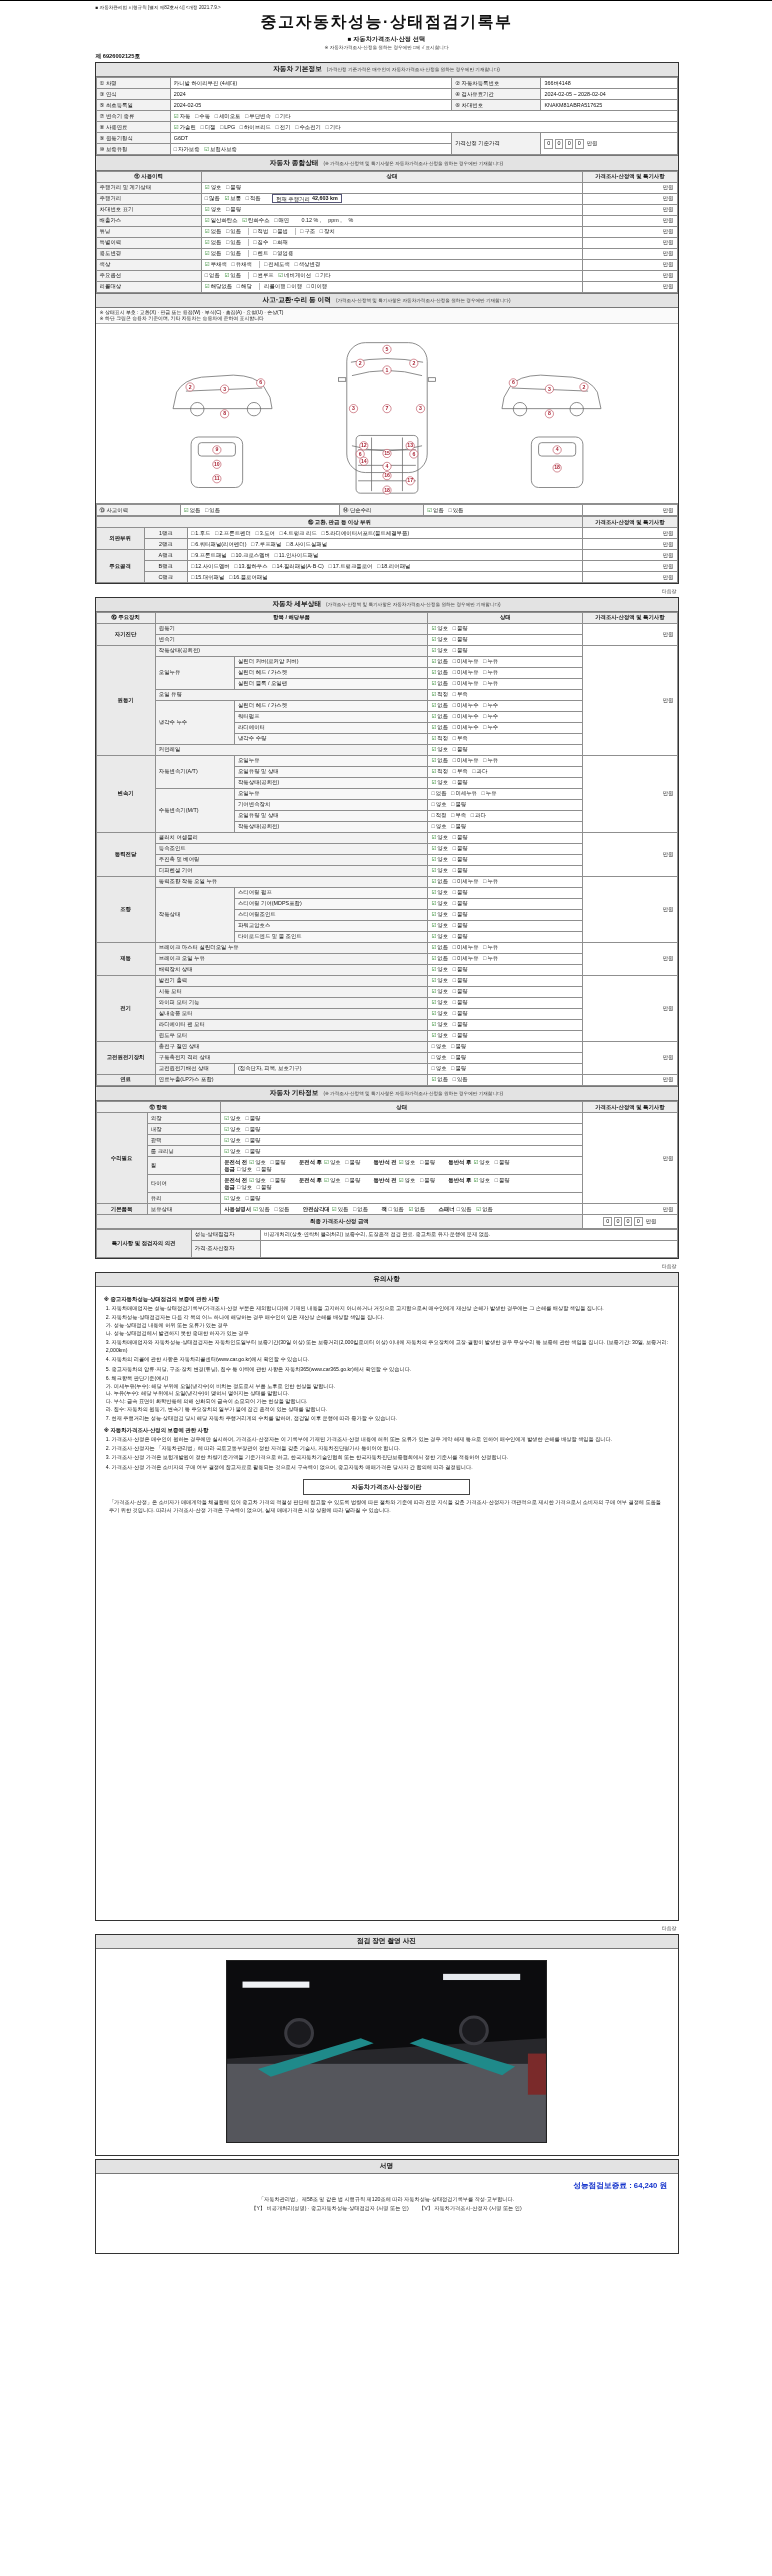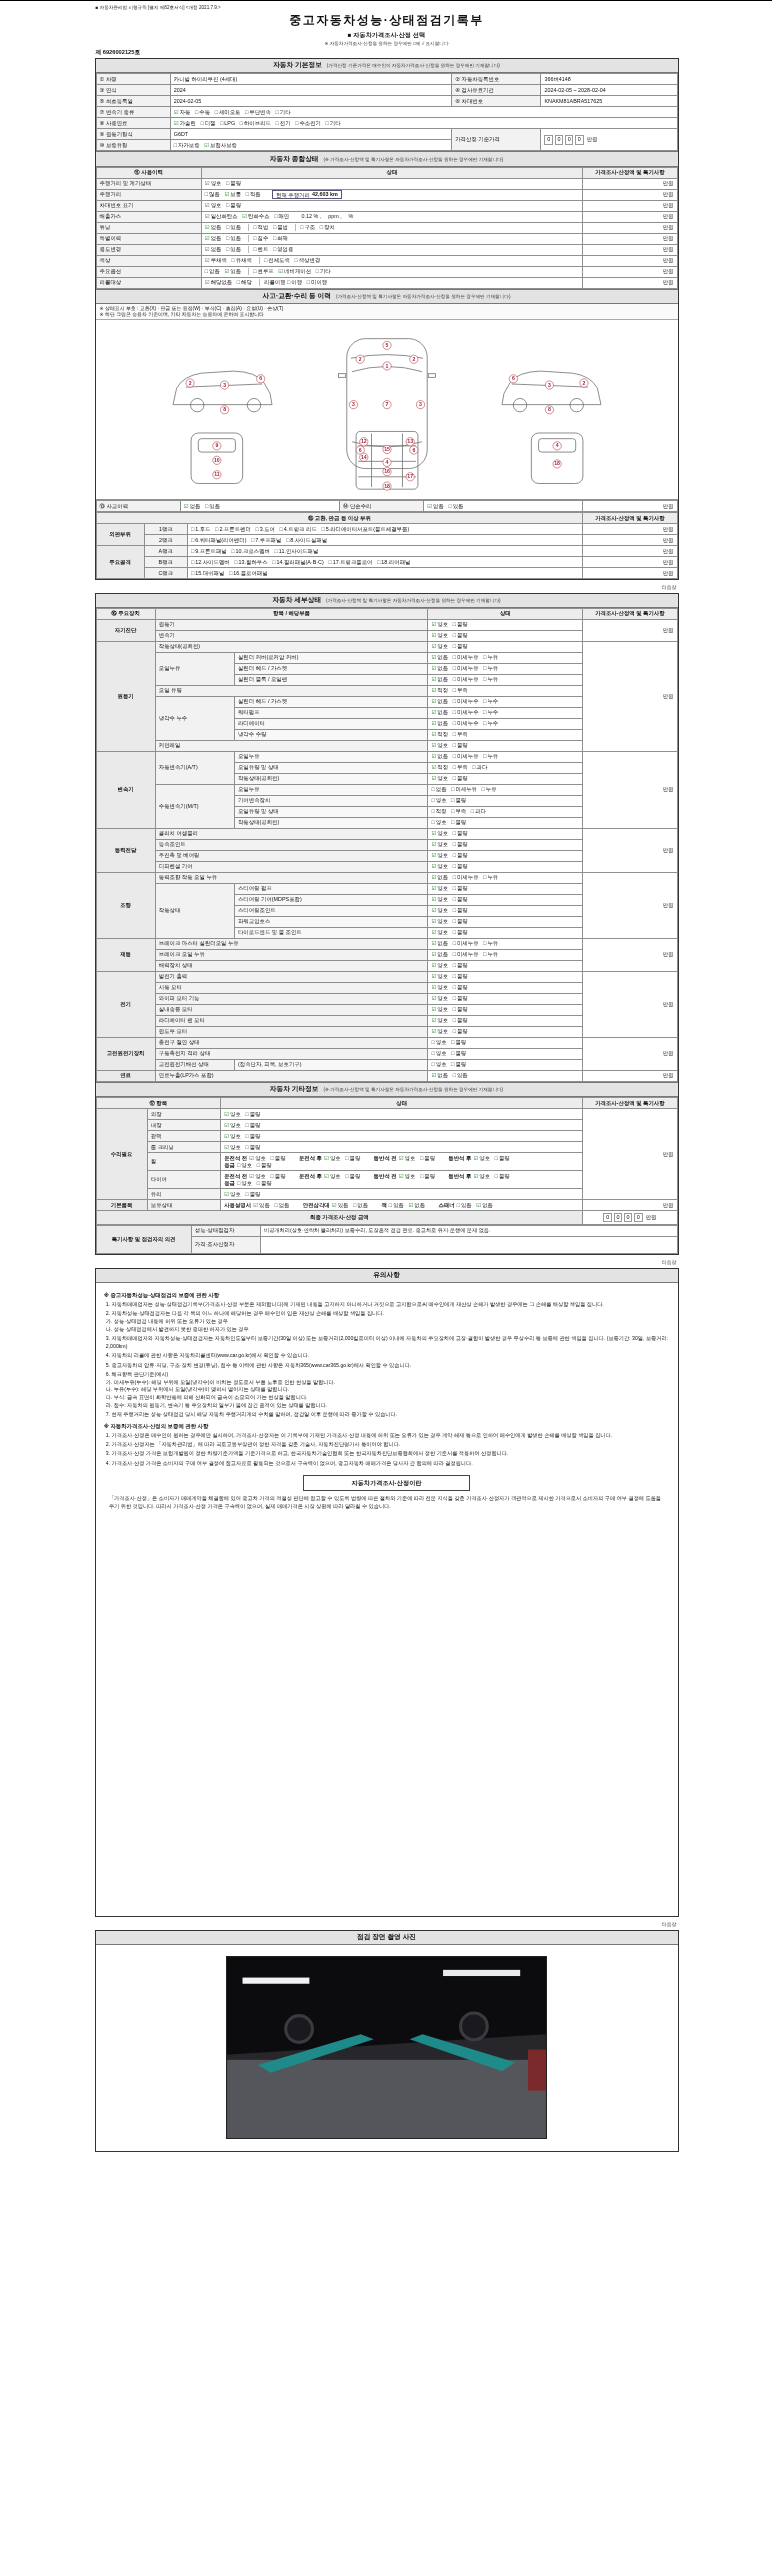--- a/index.html
+++ b/index.html
@@ -1,20 +1,20 @@
 <!DOCTYPE html>
 <html style="font-size:8.2px"><head>
 <meta charset="utf-8">
 <style>
   html,body{margin:0;padding:0;background:#fff;color:#111;font-family:"Liberation Sans","DejaVu Sans",sans-serif;}
   .page{width:773px;height:2576px;overflow:hidden;position:relative;background:#fff;border-top:1px solid #000;}
   .doc{width:584px;margin:0 auto;padding-top:3.1px;}
   .lawref{font-size:4.6px;color:#222;margin:1px 0 2.1px 1px;}
   .titleblock{text-align:center;margin:1px 0 3.1px 0;}
-  .maintitle{font-size:12px;font-weight:bold;letter-spacing:1.5px;}
+  .maintitle{font-size:16px;font-weight:bold;letter-spacing:1.5px;}
   .selectline{font-size:6.2px;font-weight:bold;margin-top:1.5px;}
   .selectnote{font-size:4.6px;color:#333;margin-top:1px;}
   .docno{font-size:5.7px;font-weight:bold;text-align:left;margin:2.1px 0 1.5px 1px;}
   .pagebox{border:1px solid #333;margin-bottom:3.1px;background:#fff;}
   .sec-head{background:#e3e3e3;border-bottom:0.5px solid #777;text-align:center;font-weight:bold;font-size:6.7px;padding:2.1px 1px;}
   .sec-head .note{font-weight:normal;font-size:4.6px;color:#333;margin-left:3.1px;}
   .sec-head.inner{border-top:0.5px solid #777;}
   table.frm{width:100%;border-collapse:collapse;font-size:5.4px;}
   .frm th,.frm td{border:0.5px solid #8f8f8f;padding:1.5px 3.1px;vertical-align:middle;}
   .frm th{background:#ededed;font-weight:bold;}
@@ -762,16 +762,24 @@
           <path d="M60,210 L260,150 L285,160 L85,225 Z" fill="#1f8a8a"></path>
           <path d="M560,205 L380,150 L355,160 L535,222 Z" fill="#1f8a8a"></path>
           <circle cx="140" cy="140" r="26" fill="#1a1a1e" stroke="#3a3a40" stroke-width="6"></circle>
           <circle cx="480" cy="135" r="26" fill="#1a1a1e" stroke="#3a3a40" stroke-width="6"></circle>
           <rect x="585" y="180" width="35" height="80" fill="#7a2a2a"></rect>
         </svg>
       </div>
     </div>
   </div>
 
+  <div class="pagebox">
+    <div class="sec-head">서명</div>
+    <div class="sign-body">
+      <div class="fee">성능점검보증료 : 64,240 원</div>
+      <div class="signline">「자동차관리법」 제58조 및 같은 법 시행규칙 제120조에 따라 자동차성능·상태점검기록부를 작성·교부합니다.</div>
+      <div class="signline">【Y】 비공개처리(성명) · 중고자동차성능·상태점검자 (서명 또는 인)　　【V】 자동차가격조사·산정자 (서명 또는 인)</div>
+    </div>
+  </div>
 
 </div>
 </div>
 
 
 </body></html>

